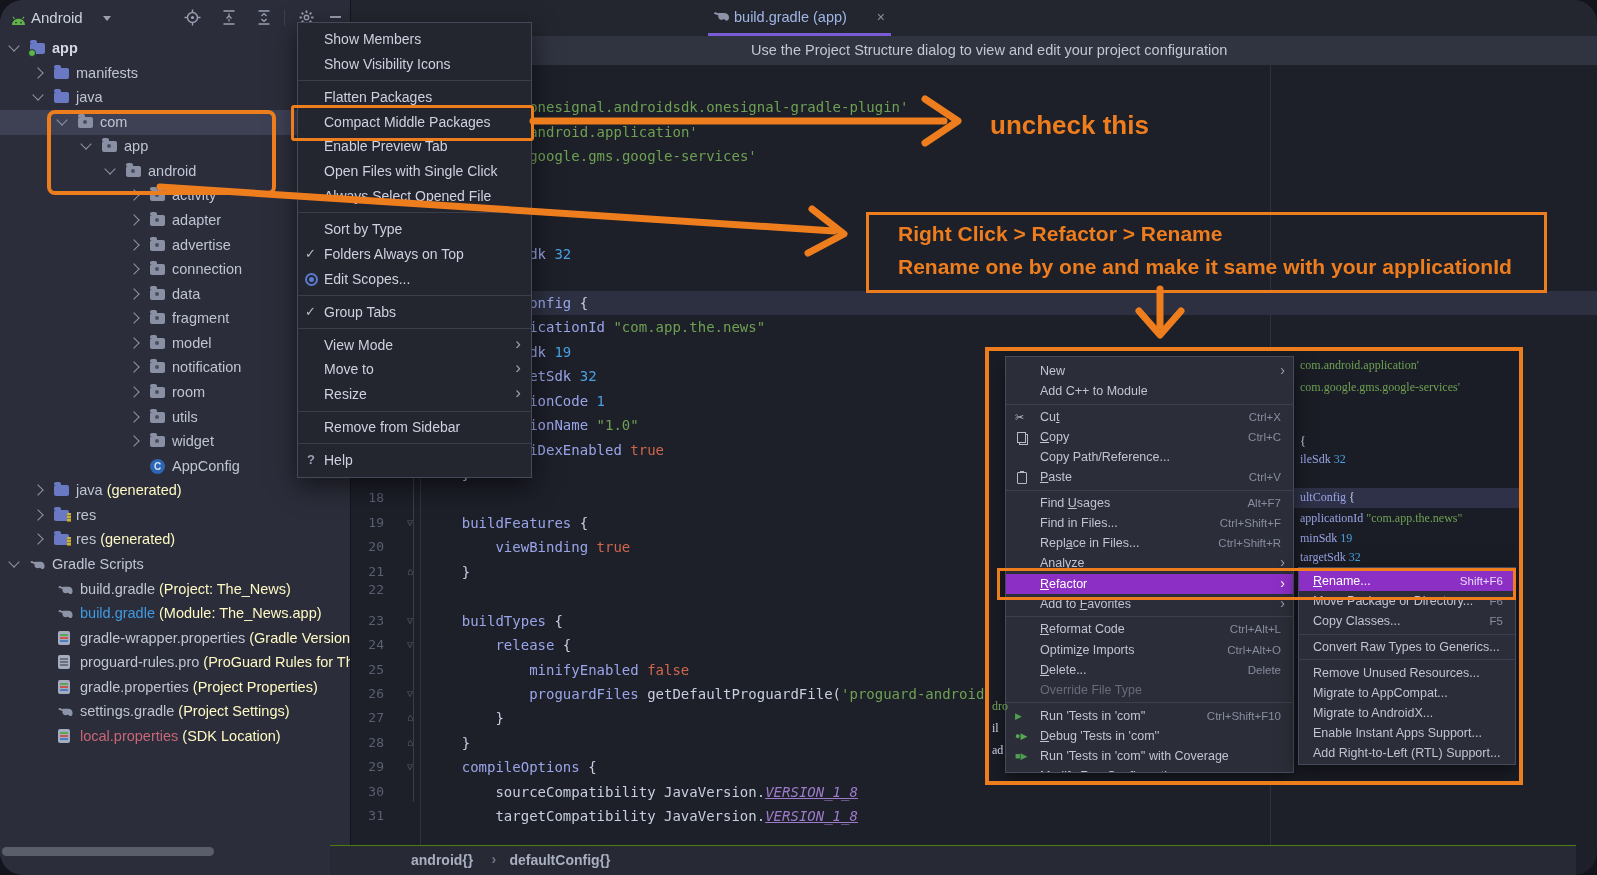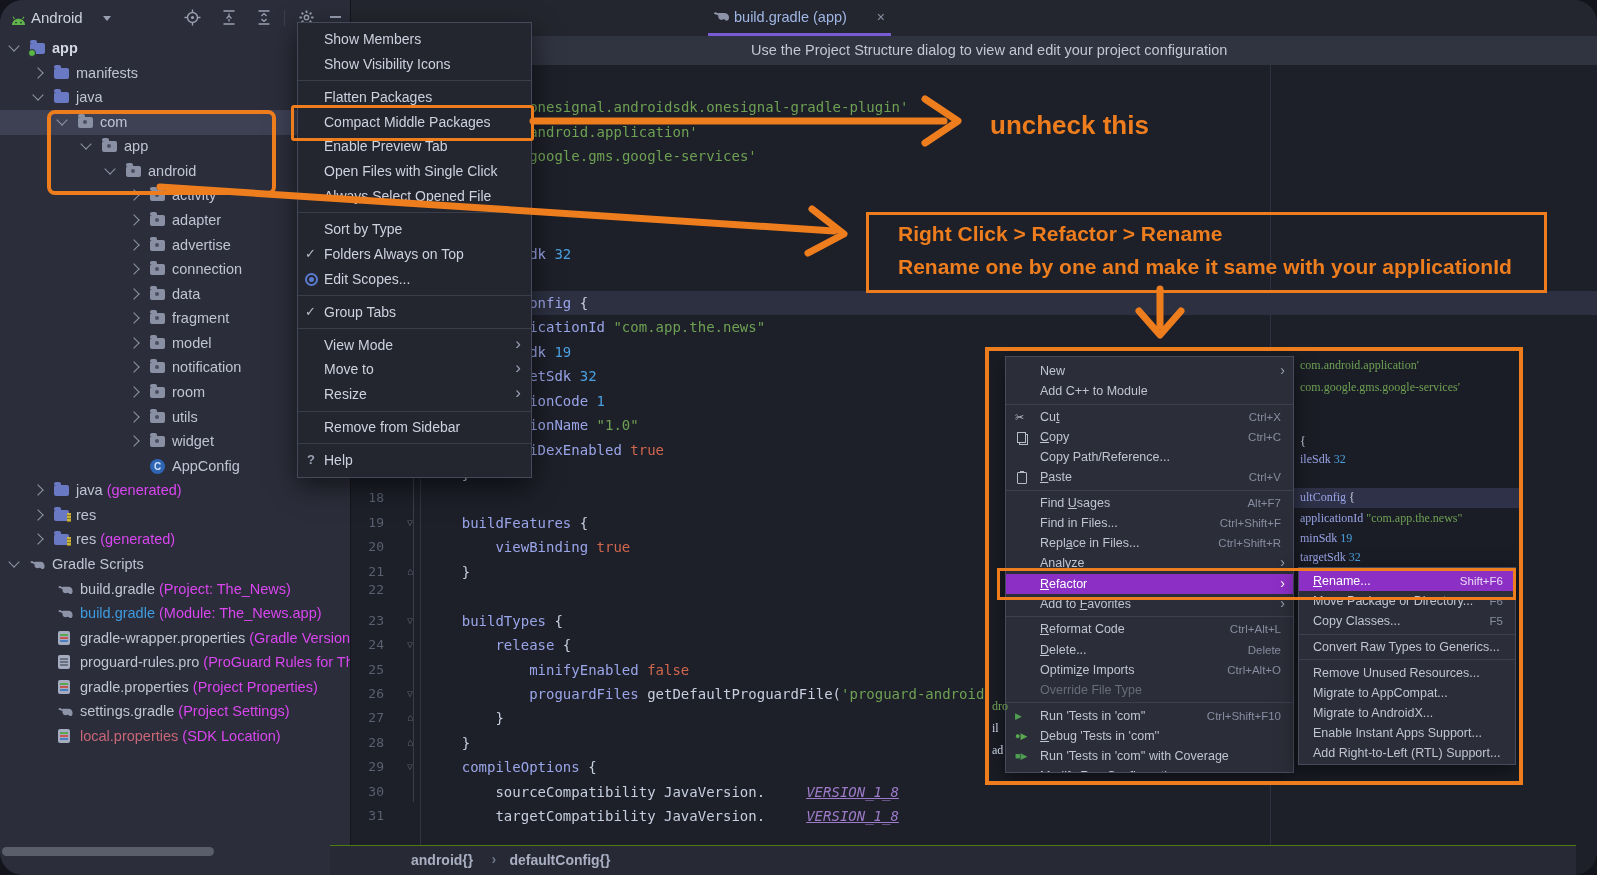--- a/index.html
+++ b/index.html
@@ -5,21 +5,21 @@
   html,body{margin:0;padding:0;background:#14151c;}
   #root{position:relative;width:1597px;height:875px;overflow:hidden;background:#1d1f29;
         font-family:"Liberation Sans",sans-serif;border-radius:23px;-webkit-font-smoothing:antialiased;}
   .abs{position:absolute;}
   
   #tree-panel{left:0;top:0;width:351px;height:875px;background:#2b2d3a;}
   #panel-divider{left:350px;top:0;width:2px;height:875px;background:#15161d;}
   .tree-row{position:absolute;left:0;width:351px;height:25px;line-height:25px;font-size:14.5px;color:#bfc4d3;white-space:nowrap;overflow:hidden;}
   .tree-row.selected{background:#3e4154;}
   .tree-label{position:absolute;top:0;}
-  .tree-suffix{color:#d946ef;}
+  .tree-suffix{color:#fef9c3;}
   .lbl-bold{font-weight:bold;color:#d3d7e2;}
   .lbl-open{color:#3f9be0;}
   .lbl-pink{color:#c96677;}
   .chev{position:absolute;width:7px;height:7px;border-right:1.7px solid #8f96a6;border-bottom:1.7px solid #8f96a6;top:8px;}
   .chev.right{transform:rotate(-45deg);}
   .chev.down{transform:rotate(45deg);margin-top:-2px;}
   .fold-ic{position:absolute;width:15px;height:11px;border-radius:2px;top:7px;}
   .fold-ic::before{content:"";position:absolute;left:0;top:-3px;width:7px;height:3px;border-radius:2px 2px 0 0;background:inherit;}
   .fold-blue{background:#6a79c3;}
   .fold-gray{background:#8a90a4;}
@@ -44,21 +44,21 @@
   #tab-close{position:absolute;right:6px;top:9px;color:#8b91a2;font-size:14px;}
   #banner{left:351px;top:36px;width:1246px;height:29px;background:#303340;border-bottom:1px solid #222530;}
   #banner-text{position:absolute;left:400px;top:6px;font-size:14.5px;color:#c2c7d4;white-space:nowrap;}
   #codearea{left:351px;top:65px;width:1246px;height:780px;background:#1d1f29;overflow:hidden;}
   .cline{position:absolute;left:0;width:1246px;height:24.45px;line-height:24.45px;font-family:"DejaVu Sans Mono",monospace;font-size:14px;white-space:pre;}
   .cline.current{background:#2c3040;}
   .lnum{position:absolute;left:0;top:0;width:33px;text-align:right;color:#5a6070;font-size:13px;font-family:"DejaVu Sans Mono",monospace;}
   .lfold{position:absolute;left:51px;top:0;width:16px;text-align:center;color:#565b68;font-size:10px;}
   .ltext{position:absolute;left:77px;top:0;}
   .tk-id{color:#9aa5e8;} .tk-str{color:#6ea153;} .tk-num{color:#4aa0e0;}
-  .tk-kw{color:#d0664d;} .tk-pl{color:#c7cedf;} .tk-cv{color:#9d7bc8;font-style:italic;text-decoration:underline;margin-left:41px;}
+  .tk-kw{color:#d0664d;} .tk-pl{color:#c7cedf;} .tk-cv{color:#9d7bc8;font-style:italic;text-decoration:underline;}
   #gutter-div{left:69px;top:0;width:1px;height:780px;background:#303341;}
   #fold-line{left:62px;top:397px;width:1px;height:340px;background:#3a3d49;}
   #wrap-guide{left:919px;top:0;width:1px;height:780px;background:#2e3140;}
   #crumbbar{left:330px;top:845px;width:1246px;height:30px;background:#272a35;border-top:1px solid #4d7c0f;font-weight:bold;}
   .crumb{position:absolute;top:6px;font-size:14px;color:#a9afc2;}
   .crumb-sep{position:absolute;top:5px;font-size:14px;color:#707689;}
   
   #gear-menu{left:297px;top:22px;width:233px;background:#23252f;border:1px solid #46495a;
              box-shadow:0 8px 24px rgba(0,0,0,.55);z-index:20;padding:4px 0;}
   .gm-item{position:relative;height:24.8px;line-height:24.8px;padding-left:26px;font-size:14px;color:#ced2df;white-space:nowrap;}
@@ -419,22 +419,22 @@
         <div class="im-item"><span><u>P</u>aste</span><span class="im-sc">Ctrl+V</span><span class="im-paste"></span></div>
         <div class="im-sep"></div>
         <div class="im-item"><span>Find <u>U</u>sages</span><span class="im-sc">Alt+F7</span></div>
         <div class="im-item"><span>Find in Files...</span><span class="im-sc">Ctrl+Shift+F</span></div>
         <div class="im-item"><span>Repl<u>a</u>ce in Files...</span><span class="im-sc">Ctrl+Shift+R</span></div>
         <div class="im-item"><span>Analy<u>z</u>e</span><span class="im-sub">›</span></div>
         <div class="im-item hl"><span><u>R</u>efactor</span><span class="im-sub">›</span></div>
         <div class="im-item"><span>Add to <u>F</u>avorites</span><span class="im-sub">›</span></div>
         <div class="im-sep"></div>
         <div class="im-item"><span><u>R</u>eformat Code</span><span class="im-sc">Ctrl+Alt+L</span></div>
+        <div class="im-item"><span>Optimi<u>z</u>e Imports</span><span class="im-sc">Ctrl+Alt+O</span></div>
         <div class="im-item"><span><u>D</u>elete...</span><span class="im-sc">Delete</span></div>
-        <div class="im-item"><span>Optimi<u>z</u>e Imports</span><span class="im-sc">Ctrl+Alt+O</span></div>
         <div class="im-item dis"><span>Override File Type</span></div>
         <div class="im-sep"></div>
         <div class="im-item"><span>Run 'Tests in 'com''</span><span class="im-sc">Ctrl+Shift+F10</span><span class="im-ic ic-run">▶</span></div>
         <div class="im-item"><span><u>D</u>ebug 'Tests in 'com''</span><span class="im-ic ic-debug">●▶</span></div>
         <div class="im-item"><span>Run 'Tests in 'com'' with Coverage</span><span class="im-ic ic-run">■▶</span></div>
         <div class="im-item"><span>Modify Run Configuration...</span></div>
       </div>
     <div class="ins-menu" id="ins-menu-sub">
         <div class="im-item hl"><span><u>R</u>ename...</span><span class="im-sc">Shift+F6</span></div>
         <div class="im-item"><span>Move Package or Directory...</span><span class="im-sc">F6</span></div>

